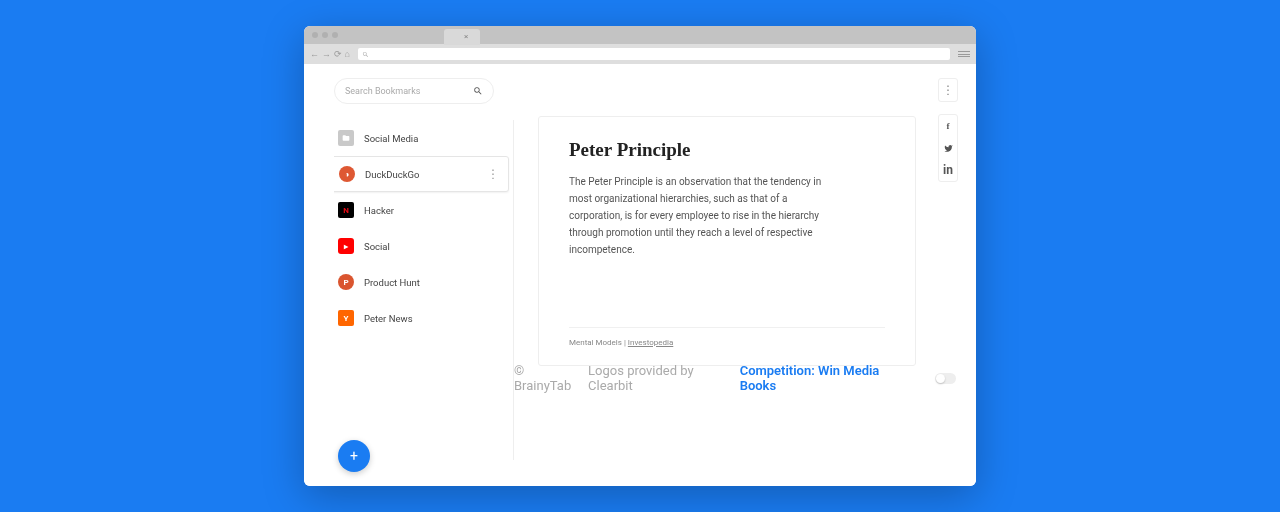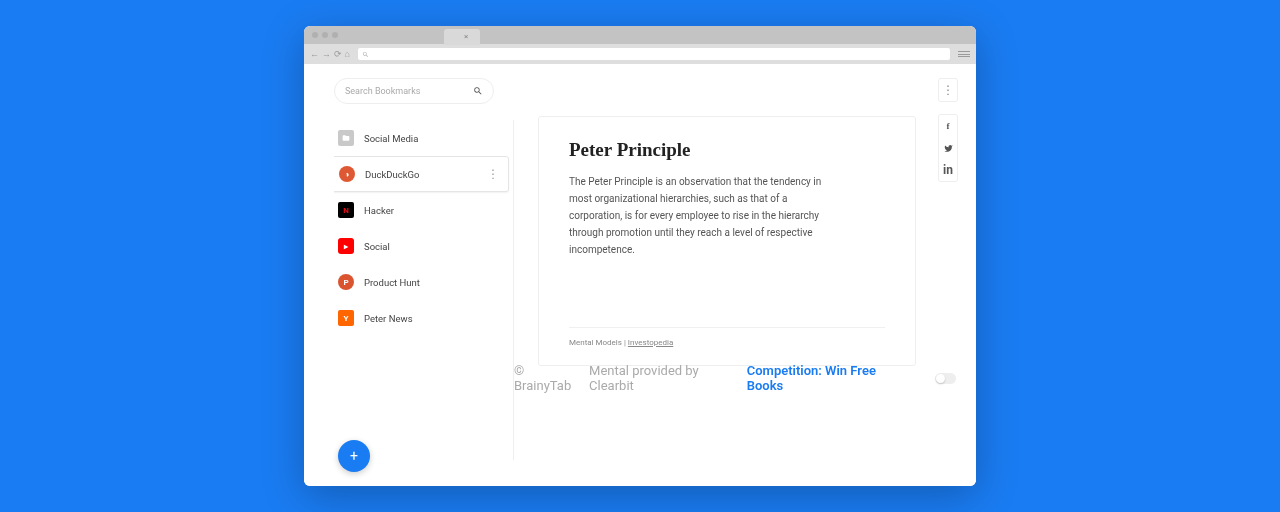--- a/index.html
+++ b/index.html
@@ -335,20 +335,20 @@
         <p>The Peter Principle is an observation that the tendency in most organizational hierarchies, such as that of a corporation, is for every employee to rise in the hierarchy through promotion until they reach a level of respective incompetence.</p>
         <div class="card-footer">
           <div class="row1">
             <span>Mental Models</span><span> | </span><a href="#">Investopedia</a>
           </div>
         </div>
       </div>
 
       <div class="footer">
         <span>© BrainyTab</span>
-        <span>Mental provided by Clearbit</span>
-        <span class="comp">Competition: Win Free Books</span>
+        <span>Logos provided by Clearbit</span>
+        <span class="comp">Competition: Win Media Books</span>
         <div class="toggle"></div>
       </div>
     </div>
 
   </div>
 </div>
 
 </body></html>

